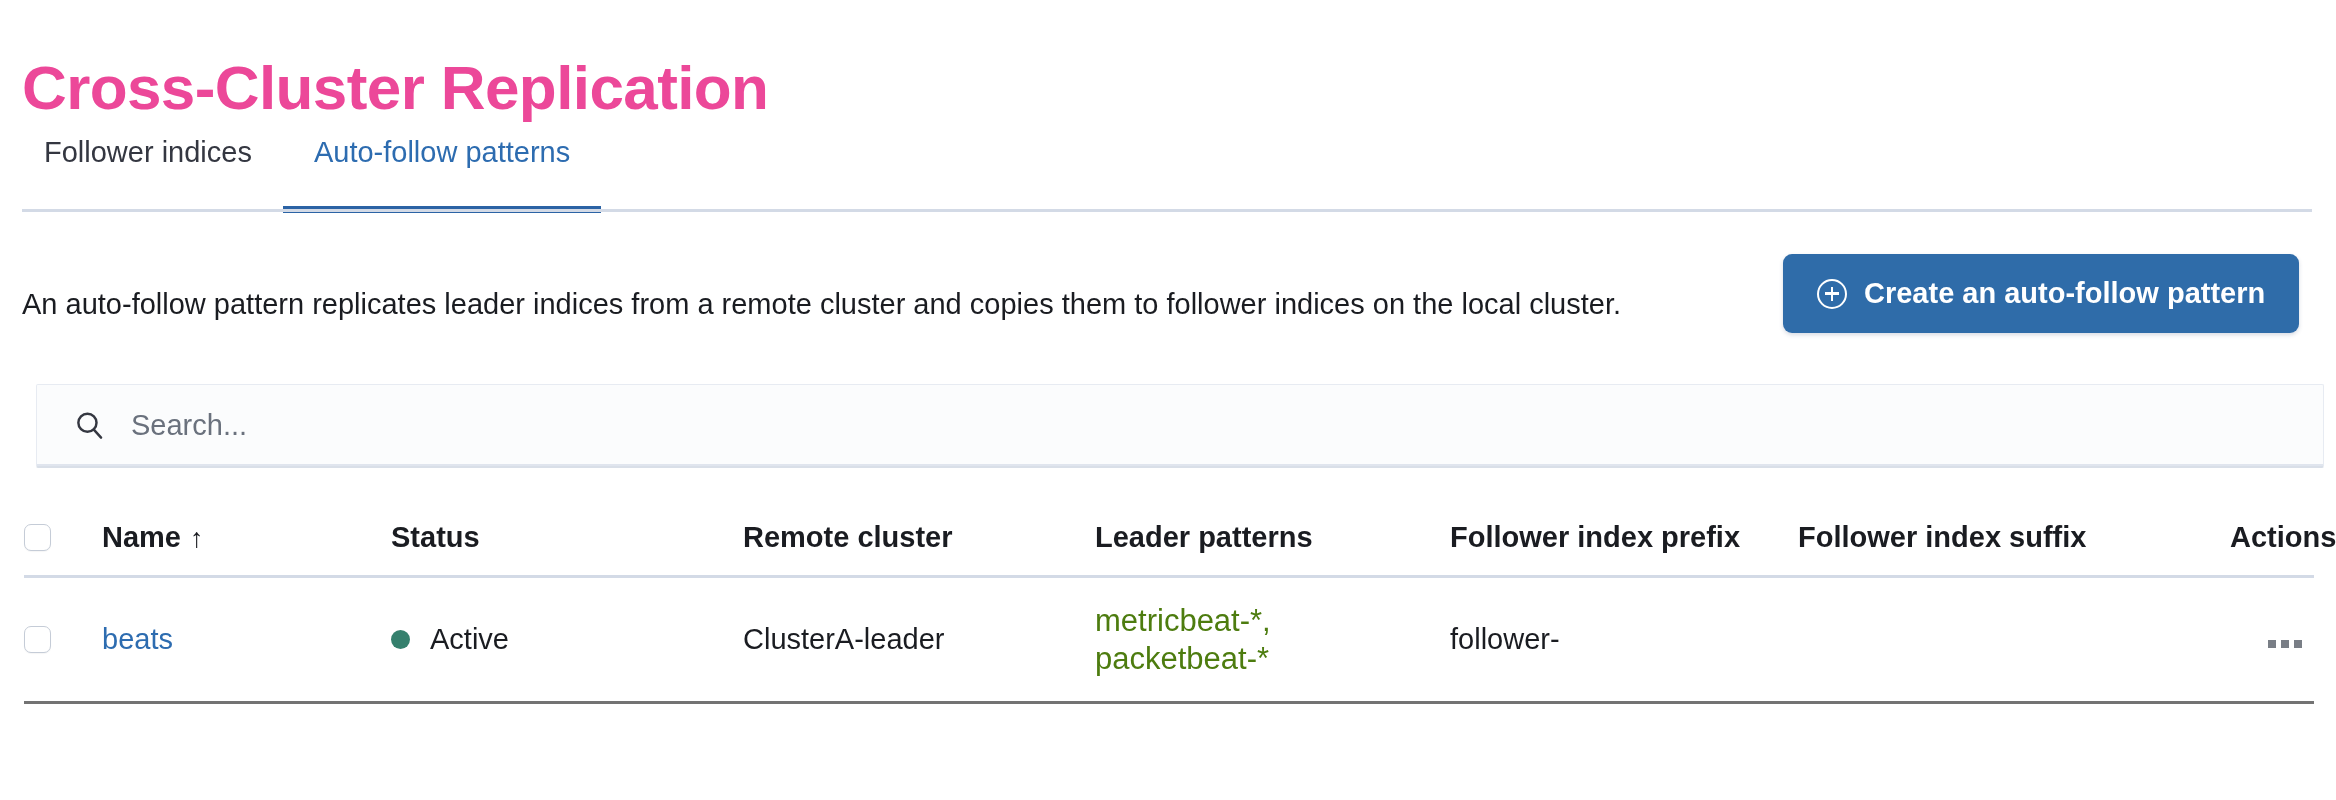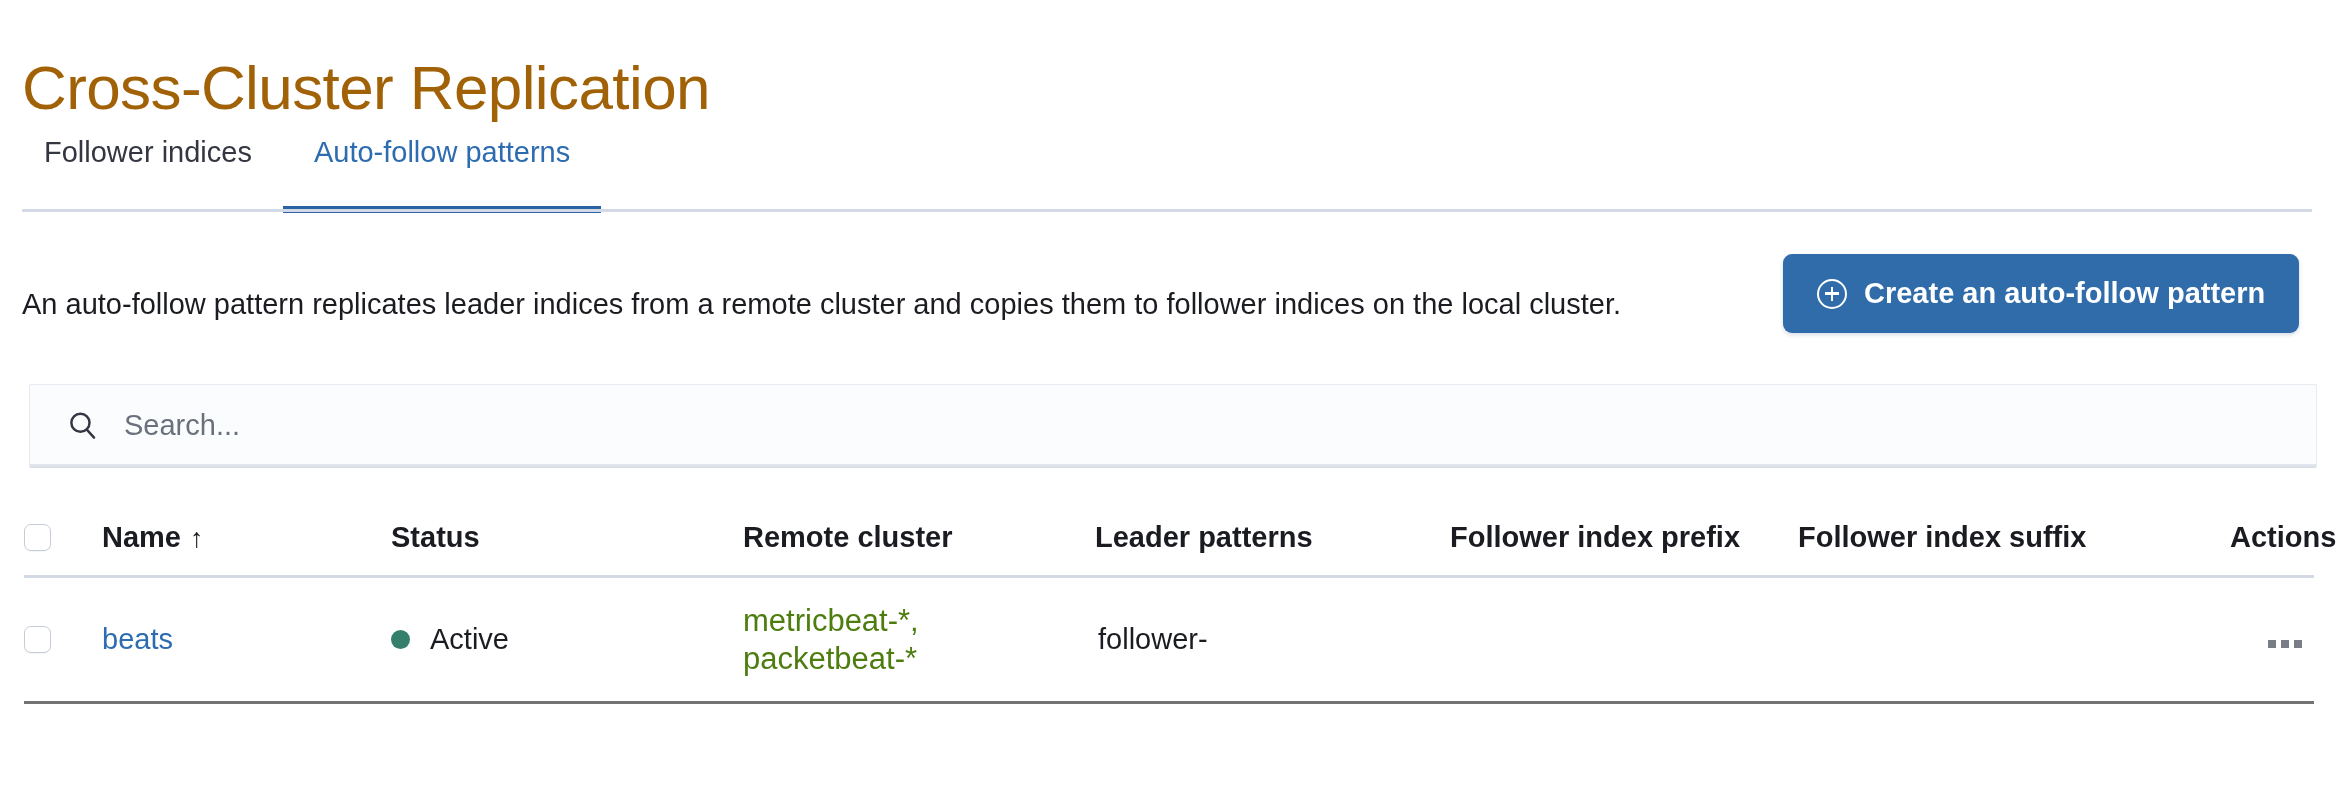--- a/index.html
+++ b/index.html
@@ -23,23 +23,23 @@
     width: 2336px;
     height: 800px;
   }
 
   
   .page-title {
     position: absolute;
     left: 22px;
     top: 8px;
     font-size: 62px;
-    font-weight: 400;
+    font-weight: 700;
     letter-spacing: -0.6px;
-    color: #a16207;
+    color: #ec4899;
     line-height: 76px;
     white-space: nowrap;
   }
 
   
   .tabs {
     position: absolute;
     left: 22px;
     top: 135px;
     height: 78px;
@@ -127,21 +127,21 @@
     width: 2.5px; margin-left: -1.25px;
   }
   .plus-circle::after {
     top: 50%; left: 6px; right: 6px;
     height: 2.5px; margin-top: -1.25px;
   }
 
   
   .search-box {
     position: absolute;
-    left: 29px;
+    left: 36px;
     top: 384px;
     width: 2288px;
     height: 84px;
     background: #fbfcfd;
     border: 1px solid #e7ebf2;
     border-bottom: 2px solid #d9dfe8;
     border-radius: 2px;
     display: flex;
     align-items: center;
     padding: 0 24px;
@@ -370,20 +370,21 @@
       <div class="col-check">
         <span class="checkbox"></span>
       </div>
       <div class="cell col-name">
         <a class="name-link" href="#">beats</a>
       </div>
       <div class="cell col-status">
         <span class="status-dot"></span>
         <span>Active</span>
       </div>
+      <div class="cell col-remote">ClusterA-leader</div>
       <div class="cell col-leader">
         <div class="leader-patterns">metricbeat-*, packetbeat-*</div>
       </div>
       <div class="cell col-prefix">follower-</div>
       <div class="cell col-suffix"></div>
       <div class="cell col-actions">
         <span class="actions-dots">
           <i></i>
           <i></i>
           <i></i>

